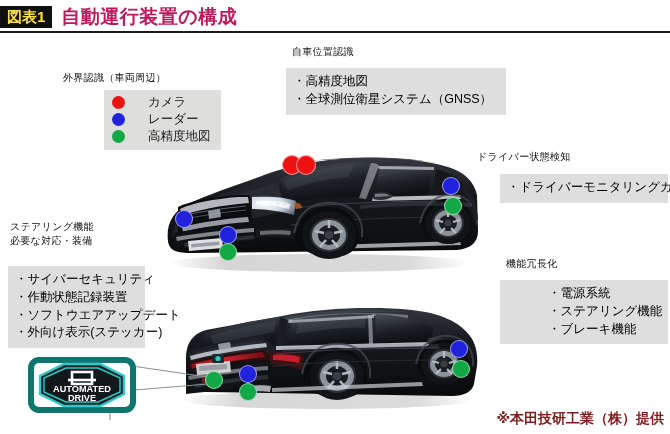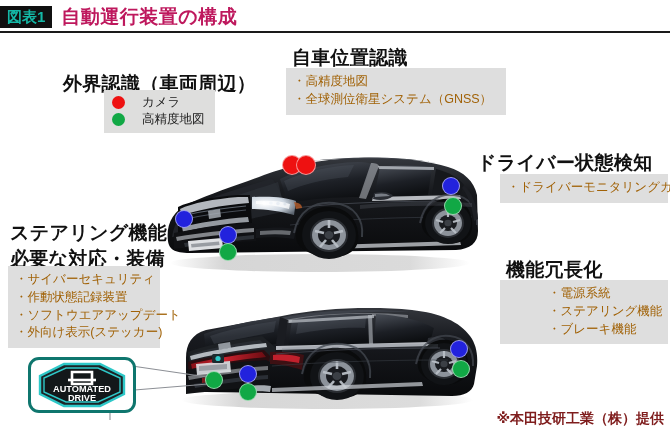--- a/index.html
+++ b/index.html
@@ -14,58 +14,58 @@
     width: 670px; height: 434px;
     background: #ffffff;
   }
 
   
   #title-row {
     position: absolute; left: 0; top: 4px;
     display: flex; align-items: center; gap: 9px;
   }
   #fig-tag {
-    background: #101010; color: #14b8a6;
+    background: #101010; color: #fde047;
     font-size: 15px; font-weight: bold;
     padding: 2px 7px 3px 7px;
     letter-spacing: 0px;
     line-height: 1.15;
   }
   #title-text {
     color: #be185d; font-size: 19px; font-weight: bold;
     letter-spacing: 0.5px;
   }
   #title-rule {
     position: absolute; left: 0; top: 31px;
     width: 670px; height: 2px; background: #1a1a1a;
   }
 
   
   .block-head {
     position: absolute;
-    font-size: 19px; font-weight: bold; color: #111111;
+    font-size: 10px; font-weight: normal; color: #111111;
     letter-spacing: 0.3px; white-space: nowrap;
     line-height: 1.35;
   }
   .grey-box {
     position: absolute;
     background: #dedede;
     padding: 5px 8px 6px 7px;
   }
   .grey-box .line {
-    font-size: 12.5px; color: #a16207;
+    font-size: 12.5px; color: #000000;
     line-height: 1.42; white-space: nowrap;
   }
   .legend-box {
     position: absolute;
     background: #dededd;
     padding: 4px 10px 5px 8px;
   }
   .legend-row {
-    display: flex; align-items: center; gap: 17px;
+    display: flex; align-items: center; gap: 23px;
     height: 17px;
     text-align: right;
   }
   .legend-dot {
     width: 13px; height: 13px; border-radius: 50%;
     flex: 0 0 13px;
   }
   .legend-label { font-size: 12.5px; color: #1a1a1a; white-space: nowrap; }
 
   
@@ -76,21 +76,21 @@
   .dot {
     position: absolute; border-radius: 50%;
     border: 1px solid rgba(255,255,255,0.55);
   }
 
   
   #sticker-card {
     position: absolute; left: 28px; top: 357px;
     width: 108px; height: 56px;
     background: #ffffff;
-    border: 3px solid #0f766e;
+    border: 6px solid #0f766e;
     border-radius: 11px;
     display: flex; align-items: center; justify-content: center;
   }
   #callout-svg { position: absolute; left: 0; top: 330px; }
 
   
   #credit {
     position: absolute; right: 6px; top: 410px;
     font-size: 14px; font-weight: bold; color: #7f1d1d;
     white-space: nowrap;
@@ -391,20 +391,24 @@
     <div class="dot" style="left:452px; top:360px; width:18px; height:18px; background:#11a845;"></div>
   </div>
 
   <div class="block-head" style="left:63px; top:71px;">外界認識（車両周辺）</div>
   <div class="legend-box" style="left:104px; top:90px;">
     <div class="legend-row">
       <span class="legend-dot" style="background:#ee1111;"></span>
       <span class="legend-label">カメラ</span>
     </div>
     <div class="legend-row">
+      <span class="legend-dot" style="background:#2222dd;"></span>
+      <span class="legend-label">レーダー</span>
+    </div>
+    <div class="legend-row">
       <span class="legend-dot" style="background:#11a845;"></span>
       <span class="legend-label">高精度地図</span>
     </div>
   </div>
 
   <div class="block-head" style="left:292px; top:45px;">自車位置認識</div>
   <div class="grey-box" style="left:286px; top:68px; width:220px;">
     <div class="line">・高精度地図</div>
     <div class="line">・全球測位衛星システム（GNSS）</div>
   </div>
@@ -418,21 +422,21 @@
   <div class="grey-box" style="left:500px; top:280px; width:168px;padding-left:48px;">
     <div class="line">・電源系統</div>
     <div class="line">・ステアリング機能</div>
     <div class="line">・ブレーキ機能</div>
   </div>
 
   <div class="block-head" style="left:10px; top:220px;">
     <div>ステアリング機能</div>
     <div>必要な対応・装備</div>
   </div>
-  <div class="grey-box" style="left:8px; top:266px; width:152px;">
+  <div class="grey-box" style="left:8px; top:266px; width:137px;">
     <div class="line">・サイバーセキュリティ</div>
     <div class="line">・作動状態記録装置</div>
     <div class="line">・ソフトウエアアップデート</div>
     <div class="line">・外向け表示(ステッカー)</div>
   </div>
 
   <div id="sticker-card">
     <svg width="88" height="46" viewBox="0 0 88 46">
 
       <polygon points="26,2 62,2 86,14 86,32 62,44 26,44 2,32 2,14" fill="#1d2326" stroke="#2ec8c8" stroke-width="2.4"></polygon>

